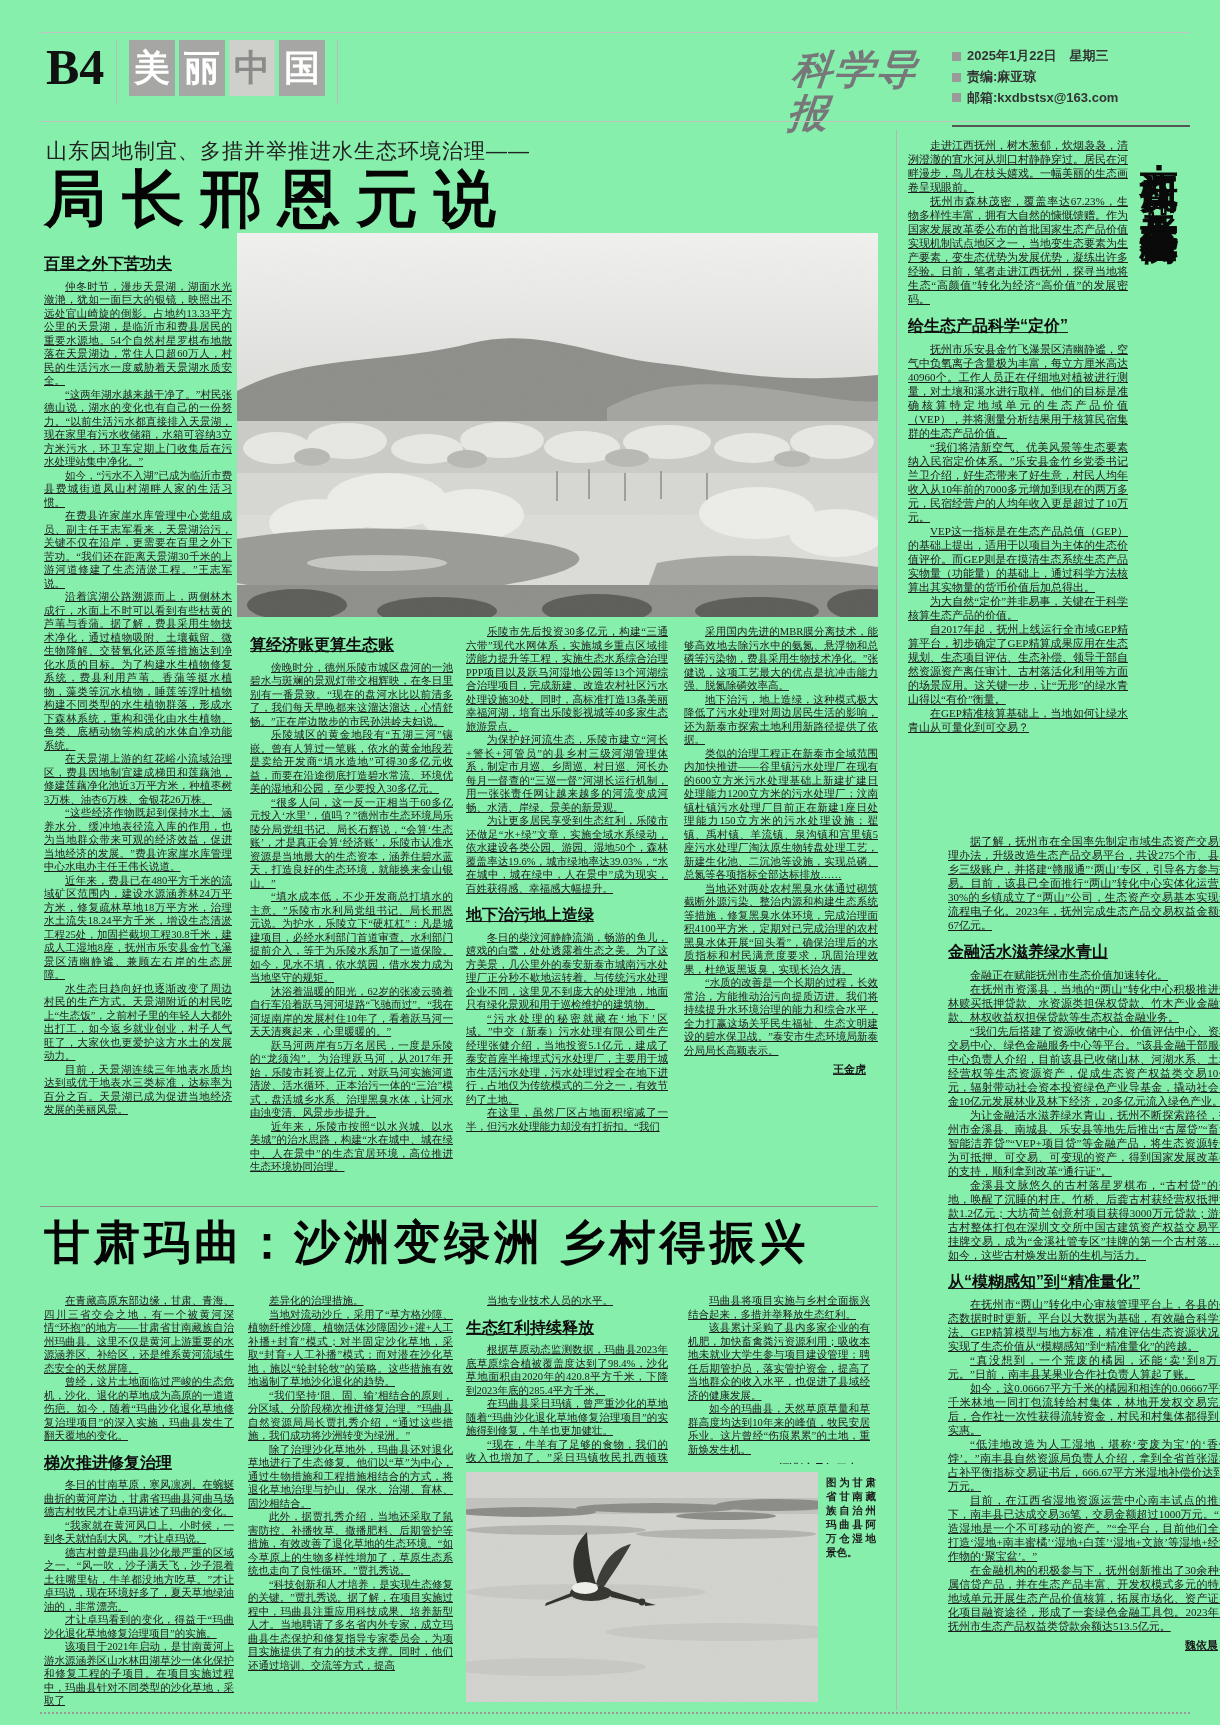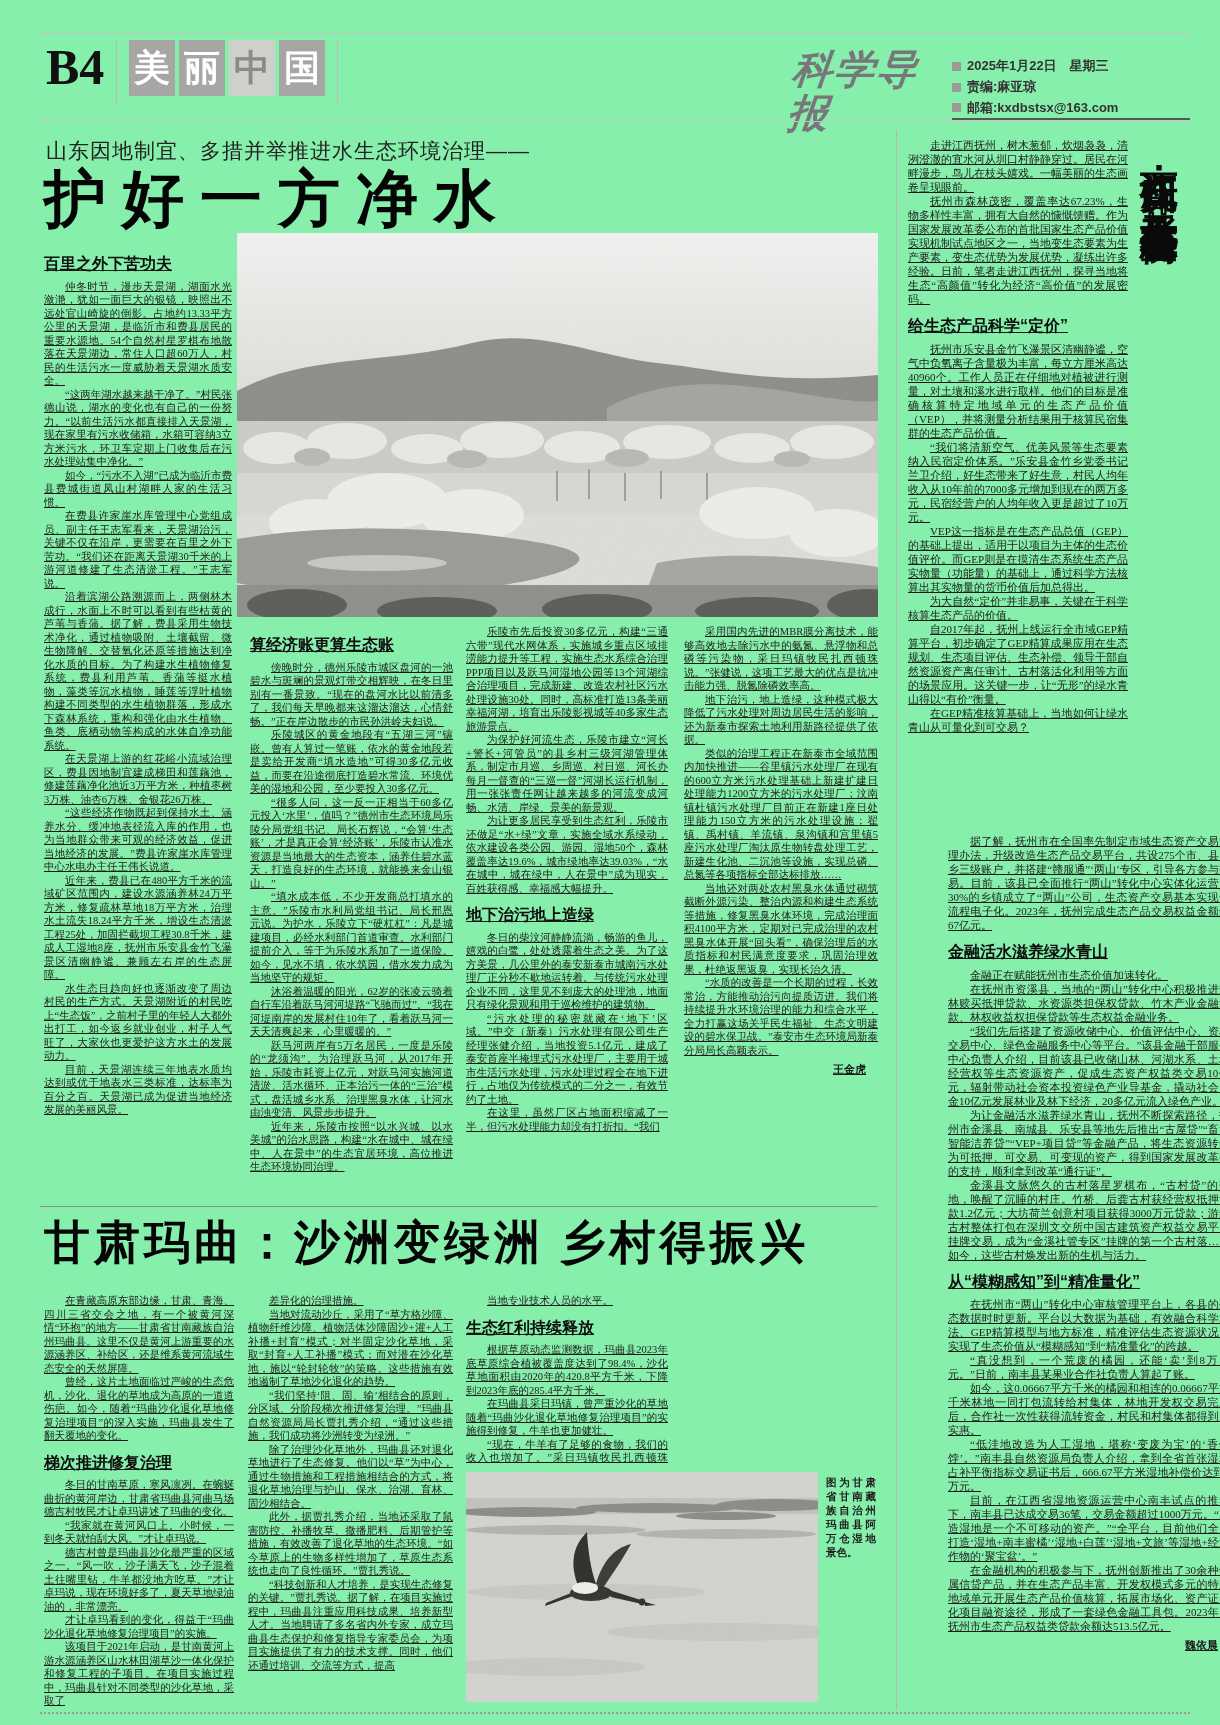--- a/index.html
+++ b/index.html
@@ -8,22 +8,22 @@
   .hairline{position:absolute;background:#c3c3c0;height:1px;}
   
   #page-number{position:absolute;left:46px;top:42px;font:bold 50px/1 "Liberation Serif",serif;color:#111;}
   #logo-wrap{position:absolute;left:116px;top:40px;display:flex;gap:4px;align-items:flex-start;
              border-left:1px solid #bbb;border-right:1px solid #bbb;padding:0 12px;height:64px;}
   .logo-box{width:46px;height:56px;display:flex;align-items:center;justify-content:center;
             font:bold 36px/1 "Liberation Sans",sans-serif;background:#a6a6a4;color:#fff;}
   .logo-box.light{background:#cfcfcc;color:#8a8a88;font-family:"Liberation Serif",serif;}
   #paper-name{position:absolute;left:790px;top:48px;width:160px;font:bold italic 40px/1.1 "Liberation Serif",serif;
               color:#77777a;transform:skewX(-6deg);letter-spacing:2px;}
-  #issue-info{position:absolute;left:952px;top:56px;width:238px;font:bold 13px/1.6 "Liberation Sans",sans-serif;color:#333;
-              border-bottom:2px solid #555;padding-bottom:0;}
+  #issue-info{position:absolute;left:952px;top:46px;width:238px;font:bold 13px/1.6 "Liberation Sans",sans-serif;color:#333;
+              border-bottom:2px solid #555;padding-bottom:17px;}
   .info-row{display:flex;align-items:center;gap:6px;white-space:nowrap;}
   .sq{width:9px;height:9px;background:#9a9a98;flex:0 0 auto;}
   
   .para{margin:0;text-indent:2em;text-align:justify;font-size:10.5px;line-height:13.5px;color:#1d1d1d;}
   .subhead{margin:9px 0 5px;font:bold 16px/1.35 "Liberation Sans",sans-serif;color:#0e0e0e;text-indent:0;}
   .byline{margin:5px 0 0;text-align:right;font-weight:bold;font-size:11px;line-height:14px;padding-right:12px;}
   .col{position:absolute;overflow:hidden;text-decoration:underline;}
   
   #kicker{position:absolute;left:46px;top:138px;font:21px/1.2 "Liberation Sans",sans-serif;color:#222;letter-spacing:1px;}
   #main-headline{position:absolute;left:44px;top:166px;font:900 62px/1.05 "Liberation Sans",sans-serif;
@@ -72,21 +72,21 @@
       <span>责编:麻亚琼</span>
     </div>
     <div class="info-row">
       <span class="sq"></span>
       <span>邮箱:kxdbstsx@163.com</span>
     </div>
   </div>
   <div class="hairline" style="left:40px;top:121px;width:1150px;"></div>
 
   <div id="kicker">山东因地制宜、多措并举推进水生态环境治理——</div>
-  <div id="main-headline">护好一方净水</div>
+  <div id="main-headline">局长邢恩元说</div>
 
   <div id="main-photo">
     <svg width="641" height="384" viewBox="0 0 641 384" xmlns="http://www.w3.org/2000/svg">
       <defs>
         <linearGradient id="skyg" x1="0" y1="0" x2="0" y2="1">
           <stop offset="0" stop-color="#f1f1ef"></stop>
             <stop offset="1" stop-color="#d9d9d6"></stop>
         </linearGradient>
         <filter id="nz">
             <feTurbulence type="fractalNoise" baseFrequency="0.85" numOctaves="2"></feTurbulence>
@@ -169,21 +169,21 @@
   <div class="col" style="left:466px;top:625px;width:202px;height:570px;">
       <p class="para">乐陵市先后投资30多亿元，构建“三通六带”现代水网体系，实施城乡重点区域排涝能力提升等工程，实施生态水系综合治理PPP项目以及跃马河湿地公园等13个河湖综合治理项目，完成新建、改造农村社区污水处理设施30处。同时，高标准打造13条美丽幸福河湖，培育出乐陵影视城等40多家生态旅游景点。</p>
       <p class="para">为保护好河流生态，乐陵市建立“河长+警长+河管员”的县乡村三级河湖管理体系，制定市月巡、乡周巡、村日巡、河长办每月一督查的“三巡一督”河湖长运行机制，用一张张责任网让越来越多的河流变成河畅、水清、岸绿、景美的新景观。</p>
       <p class="para">为让更多居民享受到生态红利，乐陵市还做足“水+绿”文章，实施全域水系绿动，依水建设各类公园、游园、湿地50个，森林覆盖率达19.6%，城市绿地率达39.03%，“水在城中，城在绿中，人在景中”成为现实，百姓获得感、幸福感大幅提升。</p>
       <h3 class="subhead">地下治污地上造绿</h3>
       <p class="para">冬日的柴汶河静静流淌，畅游的鱼儿，嬉戏的白鹭，处处透露着生态之美。为了这方美景，几公里外的泰安新泰市城南污水处理厂正分秒不歇地运转着。与传统污水处理企业不同，这里见不到庞大的处理池，地面只有绿化景观和用于巡检维护的建筑物。</p>
       <p class="para">“污水处理的秘密就藏在‘地下’区域。”中交（新泰）污水处理有限公司生产经理张健介绍，当地投资5.1亿元，建成了泰安首座半掩埋式污水处理厂，主要用于城市生活污水处理，污水处理过程全在地下进行，占地仅为传统模式的二分之一，有效节约了土地。</p>
       <p class="para">在这里，虽然厂区占地面积缩减了一半，但污水处理能力却没有打折扣。“我们</p>
     </div>
   <div class="col" style="left:684px;top:625px;width:194px;height:570px;">
-      <p class="para">采用国内先进的MBR膜分离技术，能够高效地去除污水中的氨氮、悬浮物和总磷等污染物，采日玛镇牧民扎西顿珠说。”张健说，这项工艺最大的优点是抗冲击能力强、脱氮除磷效率高。</p>
+      <p class="para">采用国内先进的MBR膜分离技术，能够高效地去除污水中的氨氮、悬浮物和总磷等污染物，费县采用生物技术净化。”张健说，这项工艺最大的优点是抗冲击能力强、脱氮除磷效率高。</p>
       <p class="para">地下治污，地上造绿，这种模式极大降低了污水处理对周边居民生活的影响，还为新泰市探索土地利用新路径提供了依据。</p>
       <p class="para">类似的治理工程正在新泰市全域范围内加快推进——谷里镇污水处理厂在现有的600立方米污水处理基础上新建扩建日处理能力1200立方米的污水处理厂；汶南镇杜镇污水处理厂目前正在新建1座日处理能力150立方米的污水处理设施；翟镇、禹村镇、羊流镇、泉沟镇和宫里镇5座污水处理厂淘汰原生物转盘处理工艺，新建生化池、二沉池等设施，实现总磷、总氮等各项指标全部达标排放……</p>
       <p class="para">当地还对两处农村黑臭水体通过砌筑截断外源污染、整治内源和构建生态系统等措施，修复黑臭水体环境，完成治理面积4100平方米，定期对已完成治理的农村黑臭水体开展“回头看”，确保治理后的水质指标和村民满意度要求，巩固治理效果，杜绝返黑返臭，实现长治久清。</p>
       <p class="para">“水质的改善是一个长期的过程，长效常治，方能推动治污向提质迈进。我们将持续提升水环境治理的能力和综合水平，全力打赢这场关乎民生福祉、生态文明建设的碧水保卫战。”泰安市生态环境局新泰分局局长高颖表示。</p>
       <p class="byline">王金虎</p>
     </div>
 
   <div id="bottom-rule"></div>
   <div id="bottom-headline">甘肃玛曲：沙洲变绿洲 乡村得振兴</div>
 
@@ -204,20 +204,26 @@
       <p class="para">除了治理沙化草地外，玛曲县还对退化草地进行了生态修复。他们以“草”为中心，通过生物措施和工程措施相结合的方式，将退化草地治理与护山、保水、治湖、育林、固沙相结合。</p>
       <p class="para">此外，据贾扎秀介绍，当地还采取了鼠害防控、补播牧草、撒播肥料、后期管护等措施，有效改善了退化草地的生态环境。“如今草原上的生物多样性增加了，草原生态系统也走向了良性循环。”贾扎秀说。</p>
       <p class="para">“科技创新和人才培养，是实现生态修复的关键。”贾扎秀说。据了解，在项目实施过程中，玛曲县注重应用科技成果、培养新型人才。当地聘请了多名省内外专家，成立玛曲县生态保护和修复指导专家委员会，为项目实施提供了有力的技术支撑。同时，他们还通过培训、交流等方式，提高</p>
     </div>
   <div class="col" style="left:466px;top:1294px;width:202px;height:170px;">
       <p class="para">当地专业技术人员的水平。</p>
       <h3 class="subhead">生态红利持续释放</h3>
       <p class="para">根据草原动态监测数据，玛曲县2023年底草原综合植被覆盖度达到了98.4%，沙化草地面积由2020年的420.8平方千米，下降到2023年底的285.4平方千米。</p>
       <p class="para">在玛曲县采日玛镇，曾严重沙化的草地随着“玛曲沙化退化草地修复治理项目”的实施得到修复，牛羊也更加健壮。</p>
       <p class="para">“现在，牛羊有了足够的食物，我们的收入也增加了。”采日玛镇牧民扎西顿珠说。</p>
+    </div>
+  <div class="col" style="left:688px;top:1294px;width:182px;height:170px;">
+      <p class="para">玛曲县将项目实施与乡村全面振兴结合起来，多措并举释放生态红利。</p>
+      <p class="para">该县累计采购了县内多家企业的有机肥，加快畜禽粪污资源利用；吸收本地未就业大学生参与项目建设管理；聘任后期管护员，落实管护资金，提高了当地群众的收入水平，也促进了县域经济的健康发展。</p>
+      <p class="para">如今的玛曲县，天然草原草量和草群高度均达到10年来的峰值，牧民安居乐业。这片曾经“伤痕累累”的土地，重新焕发生机。</p>
+      <p class="byline">颉满斌 旦知刀吉</p>
     </div>
 
   <div id="crane-photo">
     <svg width="352" height="230" viewBox="0 0 352 230" xmlns="http://www.w3.org/2000/svg">
       <defs>
         <filter id="nz2">
             <feTurbulence type="fractalNoise" baseFrequency="0.7" numOctaves="2"></feTurbulence>
           <feColorMatrix type="matrix" values="0 0 0 0 0.42  0 0 0 0 0.42  0 0 0 0 0.40  0 0 0 0.4 0"></feColorMatrix>
           </filter>
       </defs>

